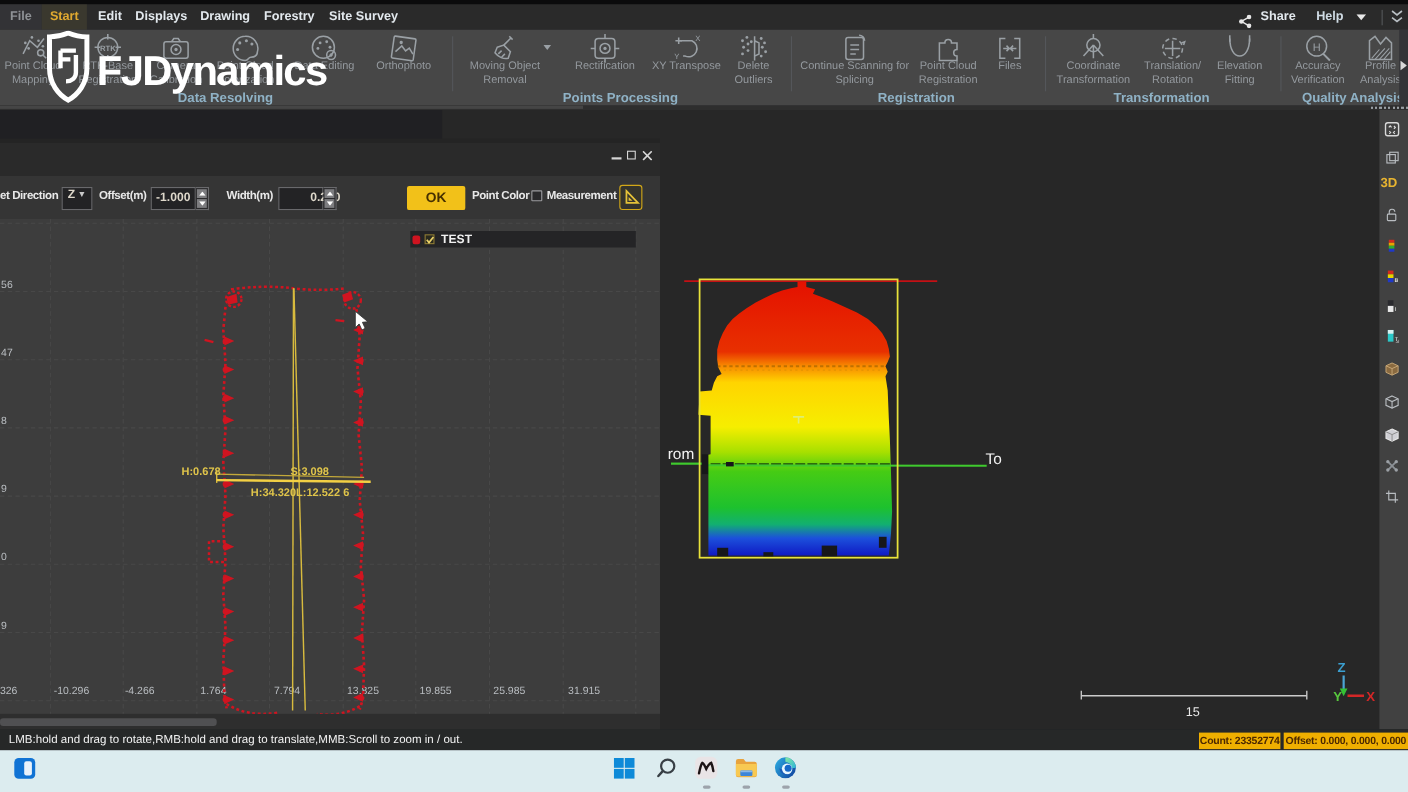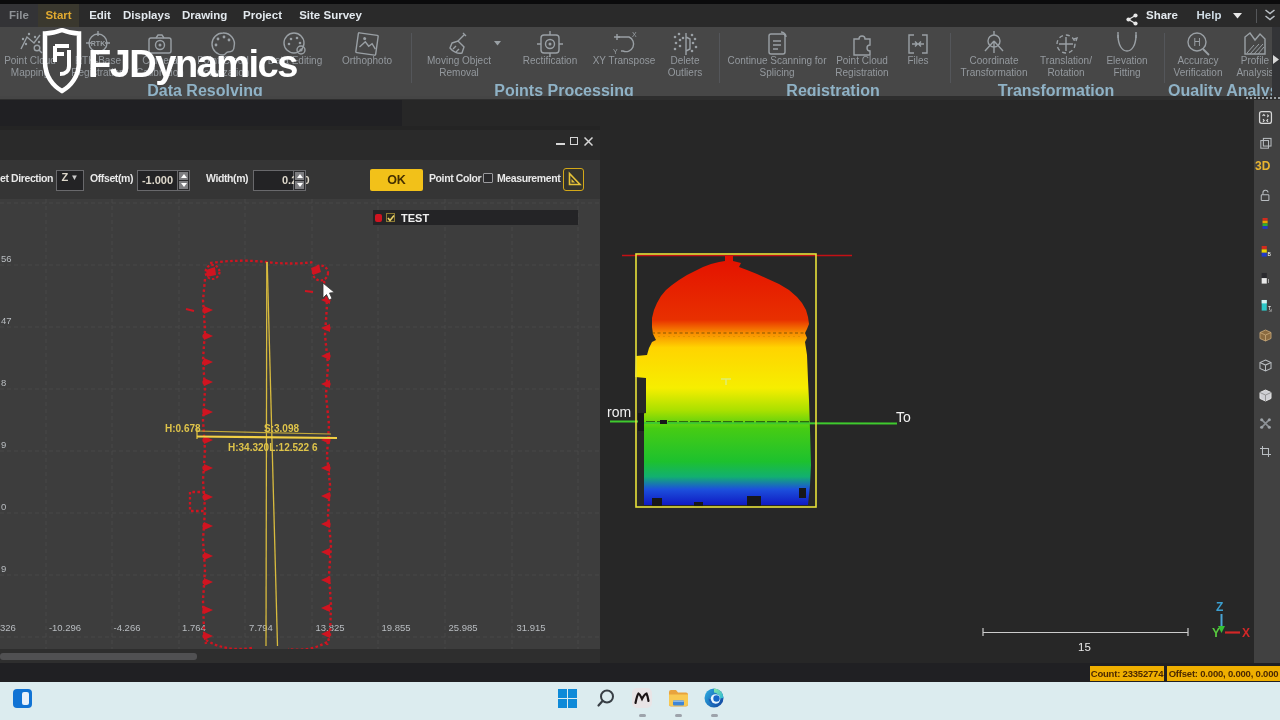--- a/index.html
+++ b/index.html
@@ -10,21 +10,21 @@
 
 #topblack { left:0; top:0; width:1280px; height:4px; background:#0b0b0c; }
 #menubar { left:0; top:4px; width:1280px; height:23px; background:#2a2a2a; }
 .mitem { position:absolute; top:0; height:23px; line-height:23px; font-size:11.5px; font-weight:bold; color:#e3e9ee; text-align:center; }
 #filetab { left:0; width:38px; background:#333336; color:#8f9296; }
 #starttab { left:38px; width:41px; background:#3a382e; color:#e0a930; }
 
 
 #ribbon { left:0; top:27px; width:1280px; height:69px; background:#474747; }
 .lbl { font-size:10px; line-height:11.5px; color:#94999e; }
-.gl { position:absolute; font-size:16px; font-weight:bold; color:#8fb2c6; top:55px; transform:translateX(-50%); white-space:nowrap; }
+.gl { position:absolute; font-size:12px; font-weight:bold; color:#8fb2c6; top:55px; transform:translateX(-50%); white-space:nowrap; }
 .vsep { position:absolute; top:6px; width:1px; height:50px; background:#54565a; }
 #ribStrip { left:0; top:96px; width:1280px; height:4px; background:#2e2e2e; }
 
 
 #view3d { left:402px; top:100px; width:878px; height:563px; background:#272727; }
 #rtoolbar { left:1254px; top:100px; width:26px; height:563px; background:#414141; }
 #pfiles { left:0; top:100px; width:600px; height:26px; background:#292929; color:#e4e6e8; font-size:11px; font-weight:bold; line-height:26px; }
 #pfsliver { left:0; top:126px; width:600px; height:4px; background:#242424; }
 
 
@@ -54,21 +54,21 @@
 <div id="stage">
 
   <div id="topblack" class="abs"></div>
 
   <div id="menubar" class="abs">
     <div class="mitem" id="filetab">File</div>
     <div class="mitem" id="starttab">Start</div>
     <div class="mitem" style="left:85px;width:30px;">Edit</div>
     <div class="mitem" style="left:123px;width:45px;">Displays</div>
     <div class="mitem" style="left:182px;width:45px;">Drawing</div>
-    <div class="mitem" style="left:240px;width:45px;">Project</div>
+    <div class="mitem" style="left:240px;width:45px;">Forestry</div>
     <div class="mitem" style="left:298px;width:65px;">Site Survey</div>
     <svg class="abs" style="left:1126px;top:9px" width="12" height="13" viewBox="0 0 12 13">
       <circle cx="9.5" cy="2.5" r="2.1" fill="#e8e8e8"></circle>
         <circle cx="2.5" cy="6.5" r="2.1" fill="#e8e8e8"></circle>
         <circle cx="9.5" cy="10.5" r="2.1" fill="#e8e8e8"></circle>
       <path d="M2.5 6.5 L9.5 2.5 M2.5 6.5 L9.5 10.5" stroke="#e8e8e8" stroke-width="1.3"></path>
     </svg>
     <div class="mitem" style="left:1142px;width:40px;">Share</div>
     <div class="mitem" style="left:1192px;width:34px;color:#cfdbe4;">Help</div>
     <svg class="abs" style="left:1233px;top:9px" width="9" height="6" viewBox="0 0 9 6">
@@ -498,20 +498,23 @@
             <svg width="10" height="10" viewBox="0 0 10 10" style="position:absolute;left:-1px;top:-1px;">
               <path d="M2 5 L4 7.5 L8 2.5" stroke="#e8d06a" stroke-width="1.6" fill="none"></path>
             </svg>
           </div>
           <div class="abs" style="left:28px;top:2px;font-size:11px;font-weight:bold;color:#f0f0f0;">TEST</div>
         </div></div>
     <div id="dscroll" class="abs"></div>
     <div id="dthumb" class="abs"></div>
   </div>
 
+  <div id="statusbar" class="abs">
+      <span style="position:absolute;left:8px;">LMB:hold and drag to rotate,RMB:hold and drag to translate,MMB:Scroll to zoom in / out.</span>
+    </div>
   <div class="ybox" style="left:1090px;width:74px;">Count: 23352774</div>
   <div class="ybox" style="left:1167px;width:113px;">Offset: 0.000, 0.000, 0.000</div>
 
 
   <div id="taskbar" class="abs">
       <div class="abs" style="left:13px;top:7px;width:19px;height:19px;background:#1173d4;border-radius:4px;">
         <div class="abs" style="left:9px;top:3px;width:7px;height:13px;background:#eaf2fb;border-radius:2px;"></div>
       </div>
       <svg class="abs" style="left:558px;top:7px" width="19" height="19" viewBox="0 0 19 19">
 <rect x="0" y="0" width="9" height="9" fill="#0e8ad8"></rect>

